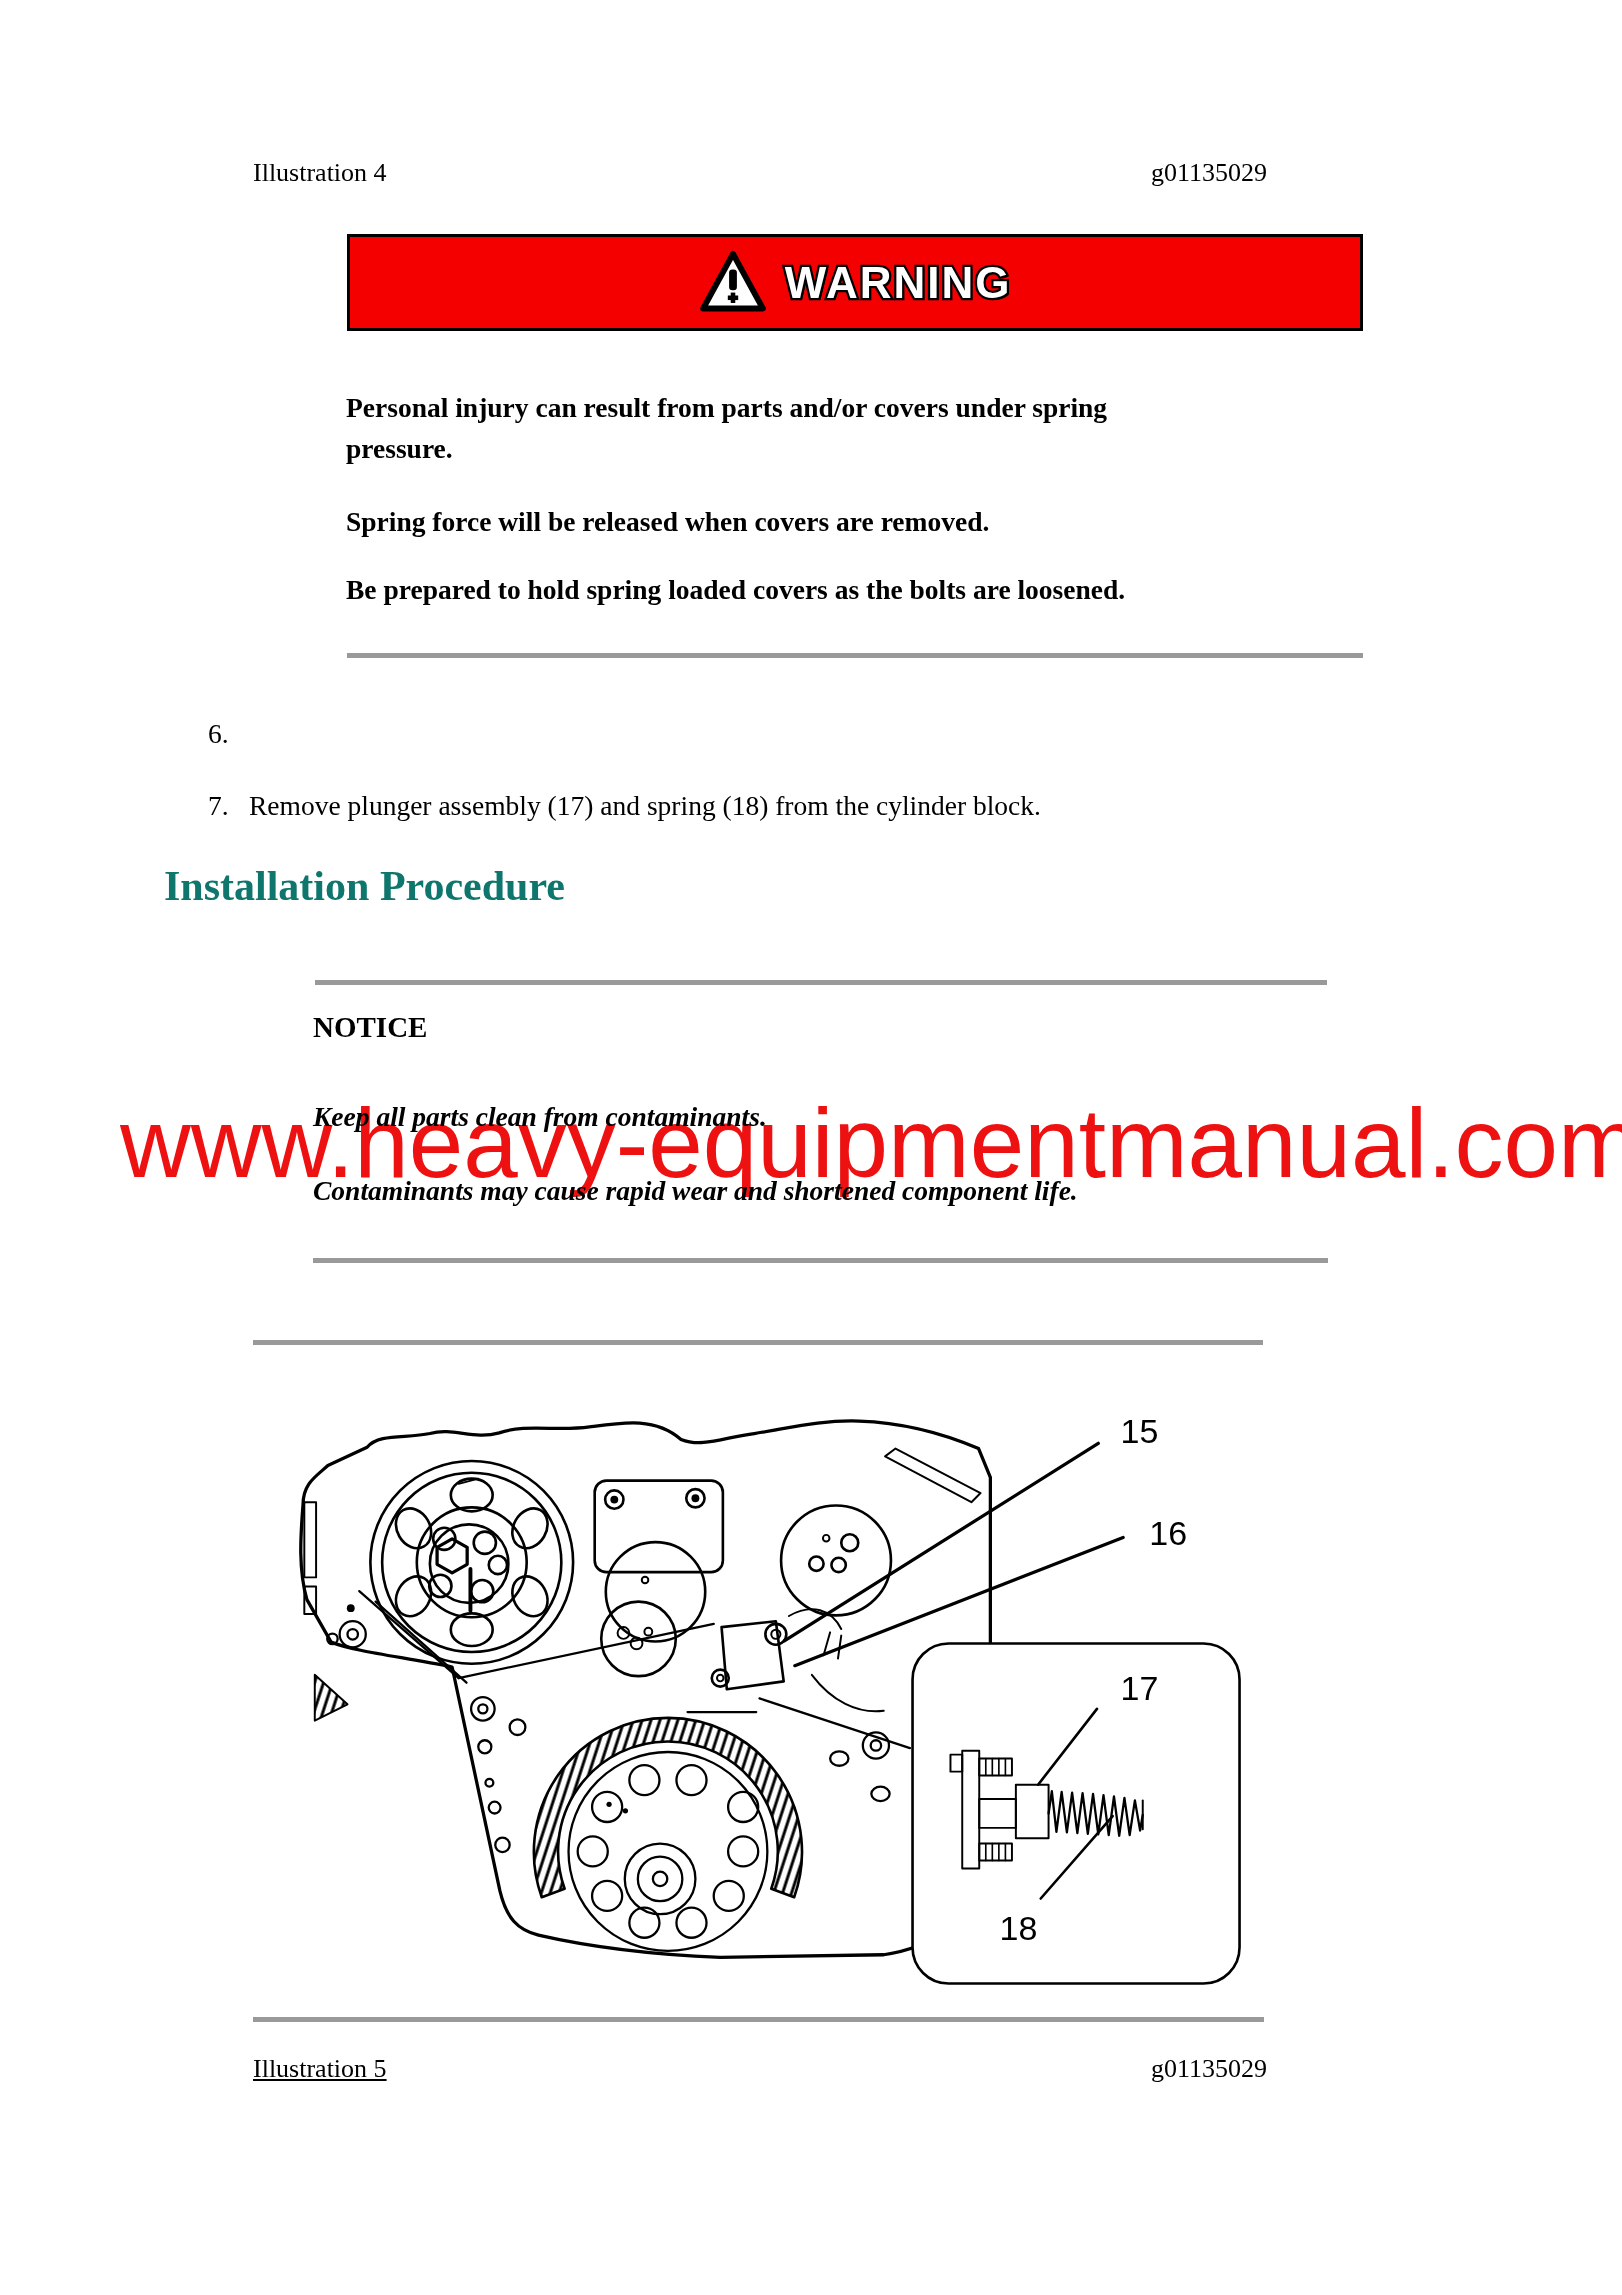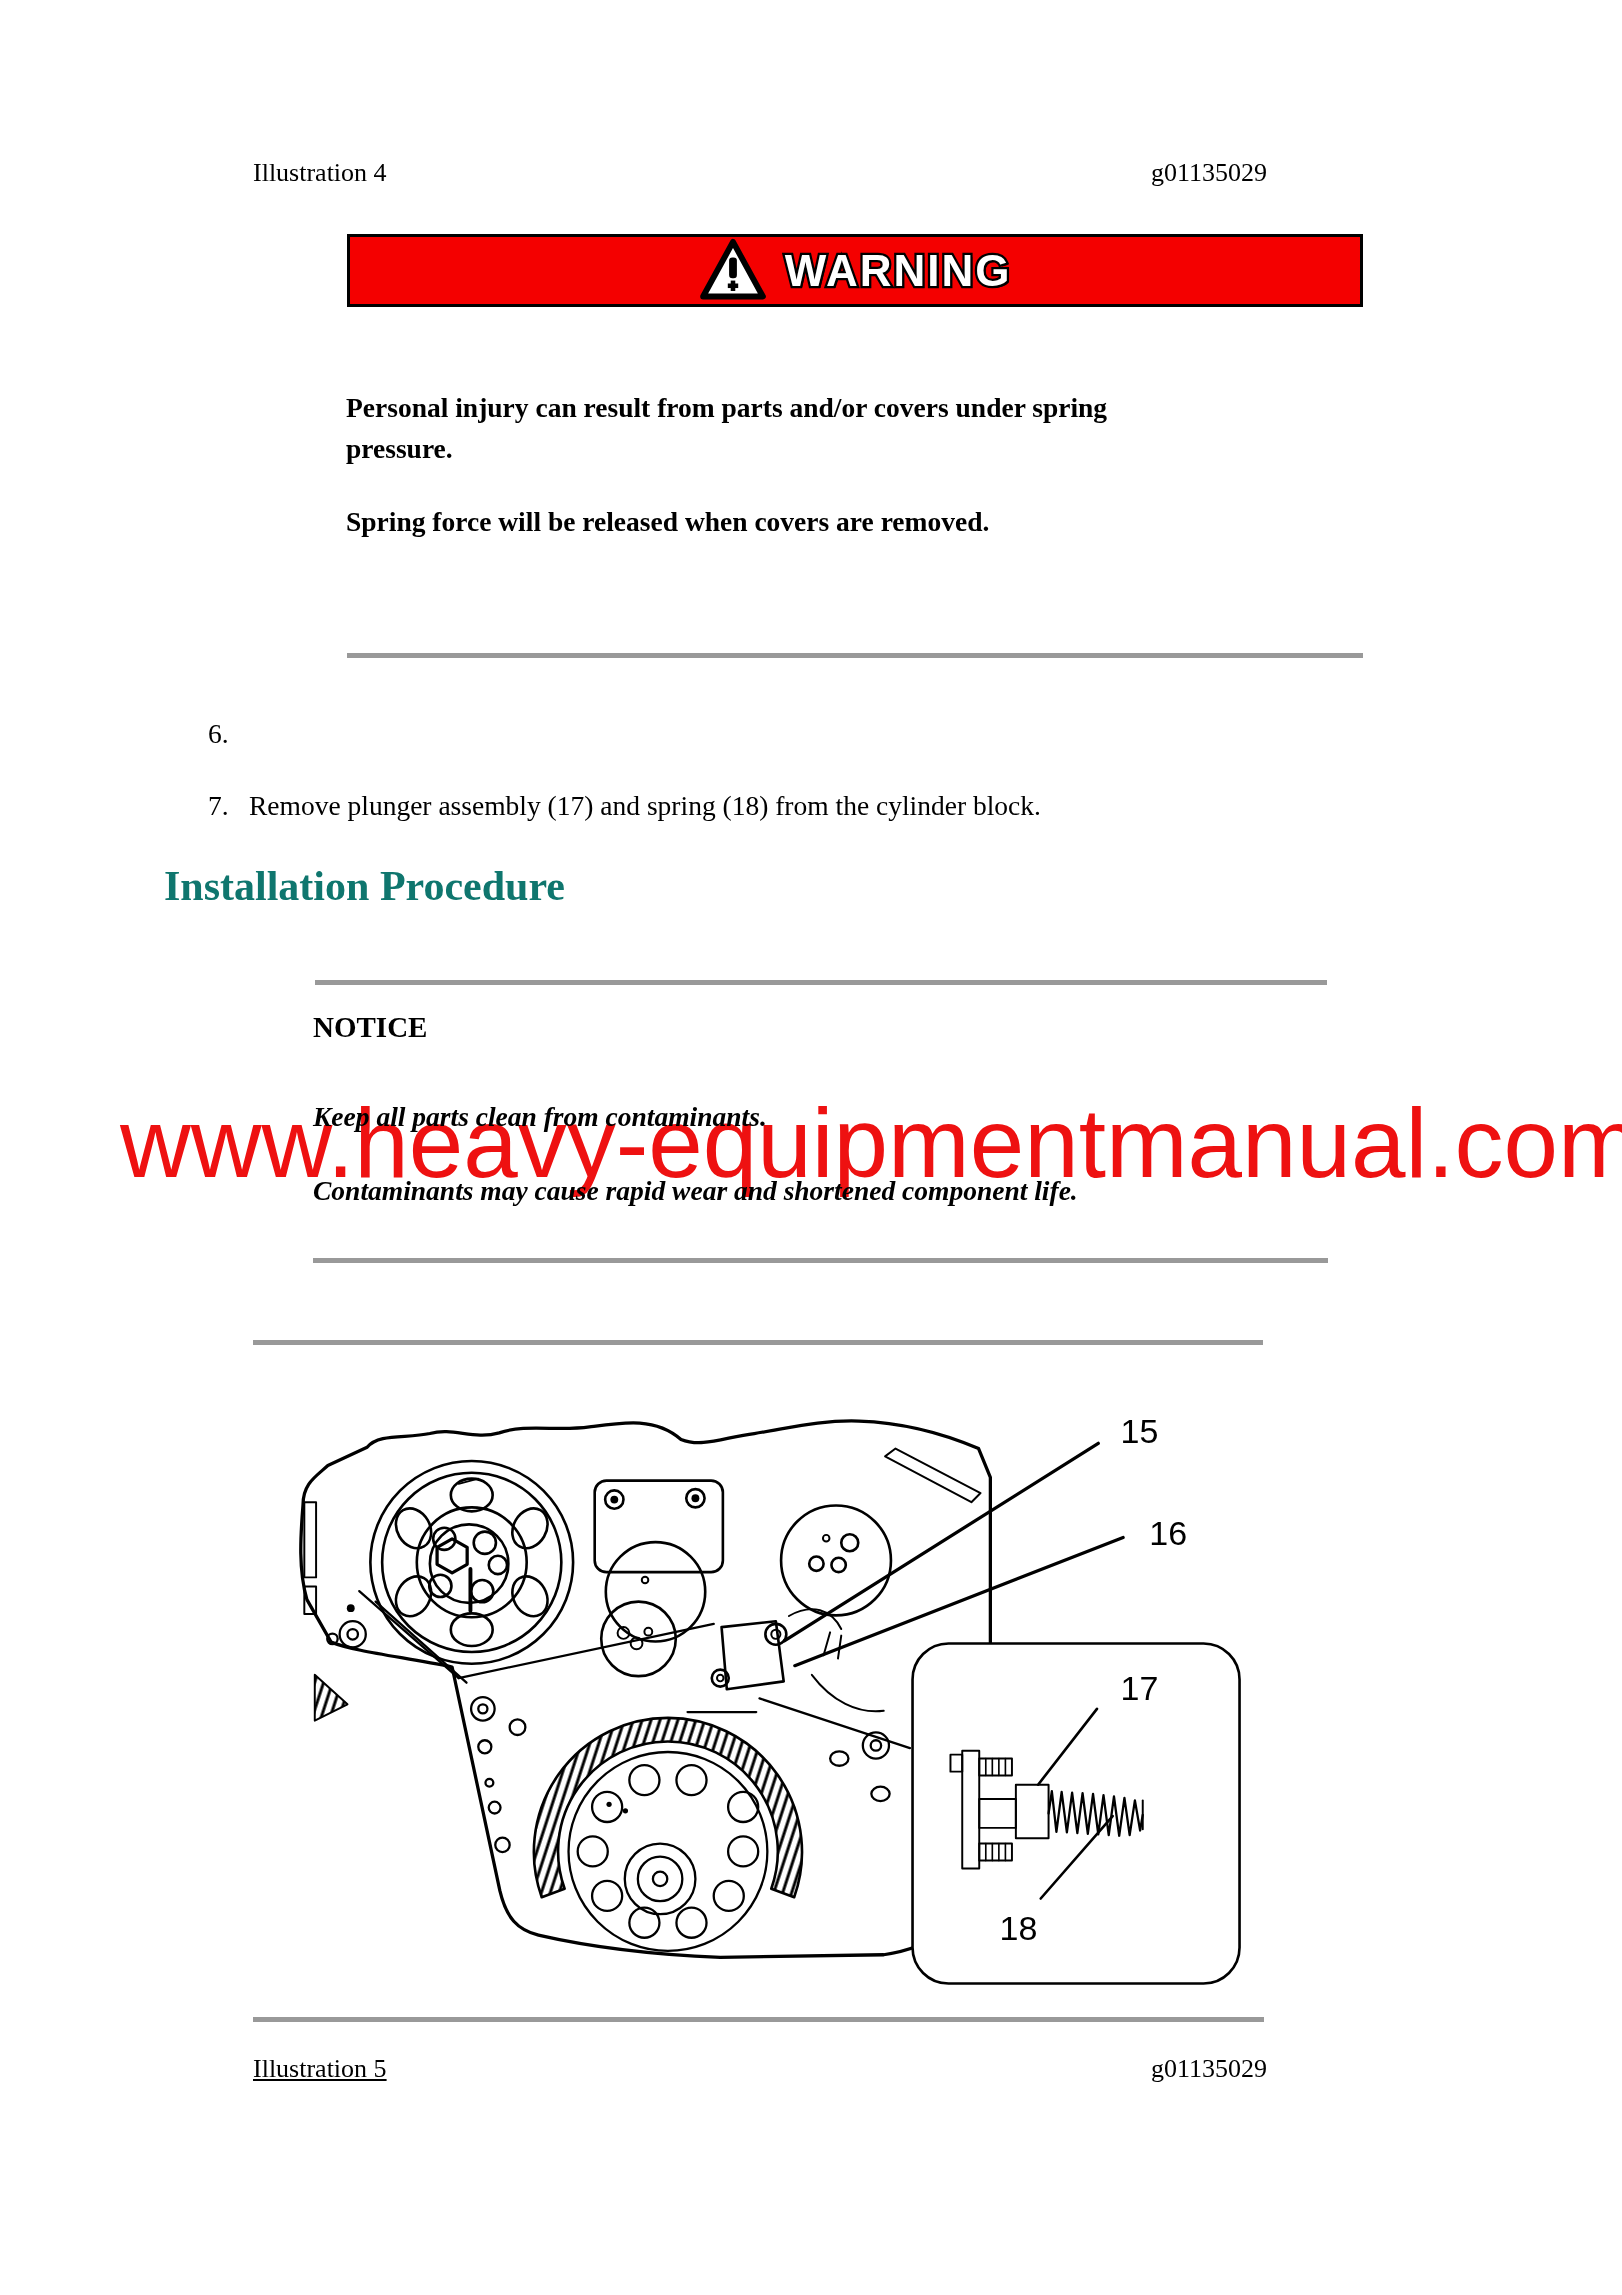--- a/index.html
+++ b/index.html
@@ -5,21 +5,21 @@
   html,body{margin:0;padding:0;background:#ffffff;}
   .page{
     position:relative;width:1623px;height:2295px;background:#ffffff;overflow:hidden;
     font-family:"Liberation Serif","DejaVu Serif",serif;color:#000;
   }
   .abs{position:absolute;}
   .meta{font-size:26px;line-height:1.1;}
   .rule{position:absolute;height:5.2px;background:#999999;}
   
   .banner{
-    position:absolute;left:347px;top:234px;width:1016px;height:73px;
+    position:absolute;left:347px;top:234px;width:1016px;height:97px;
     background:#f40000;border:3.3px solid #000;box-sizing:border-box;
     display:flex;align-items:center;justify-content:center;gap:18.3px;
   }
   .banner .wtitle{
     font-family:"Liberation Sans","DejaVu Sans",sans-serif;
     font-weight:700;font-size:44px;letter-spacing:2px;color:#ffffff;
     paint-order:stroke;-webkit-text-stroke:4.6px #000;text-shadow:2px 2px 0 #000;
   }
   .warntext{position:absolute;left:346px;width:982px;font-weight:700;font-size:27.5px;line-height:41px;}
   .step{position:absolute;left:208px;width:1112px;font-size:27.5px;display:flex;}
@@ -55,20 +55,21 @@
         <rect x="44" y="70" width="16" height="7" fill="#000000"></rect>
         <rect x="48.5" y="65.5" width="7" height="16" fill="#000000"></rect>
       </svg>
     </span>
     <span class="wtitle">WARNING</span>
   </div>
 
   <div class="warntext" style="top:387px;">Personal injury can result from parts and/or covers under spring</div>
   <div class="warntext" style="top:428px;">pressure.</div>
   <div class="warntext" style="top:501px;">Spring force will be released when covers are removed.</div>
+  <div class="warntext" style="top:569px;">Be prepared to hold spring loaded covers as the bolts are loosened.</div>
 
   <div class="rule" style="left:347px;top:653px;width:1016px;"></div>
 
   <div class="step" style="top:718px;">
     <span class="num">6.</span>
   </div>
   <div class="step" style="top:790px;">
     <span class="num">7.</span>
     <span>Remove plunger assembly (17) and spring (18) from the cylinder block.</span>
   </div>

